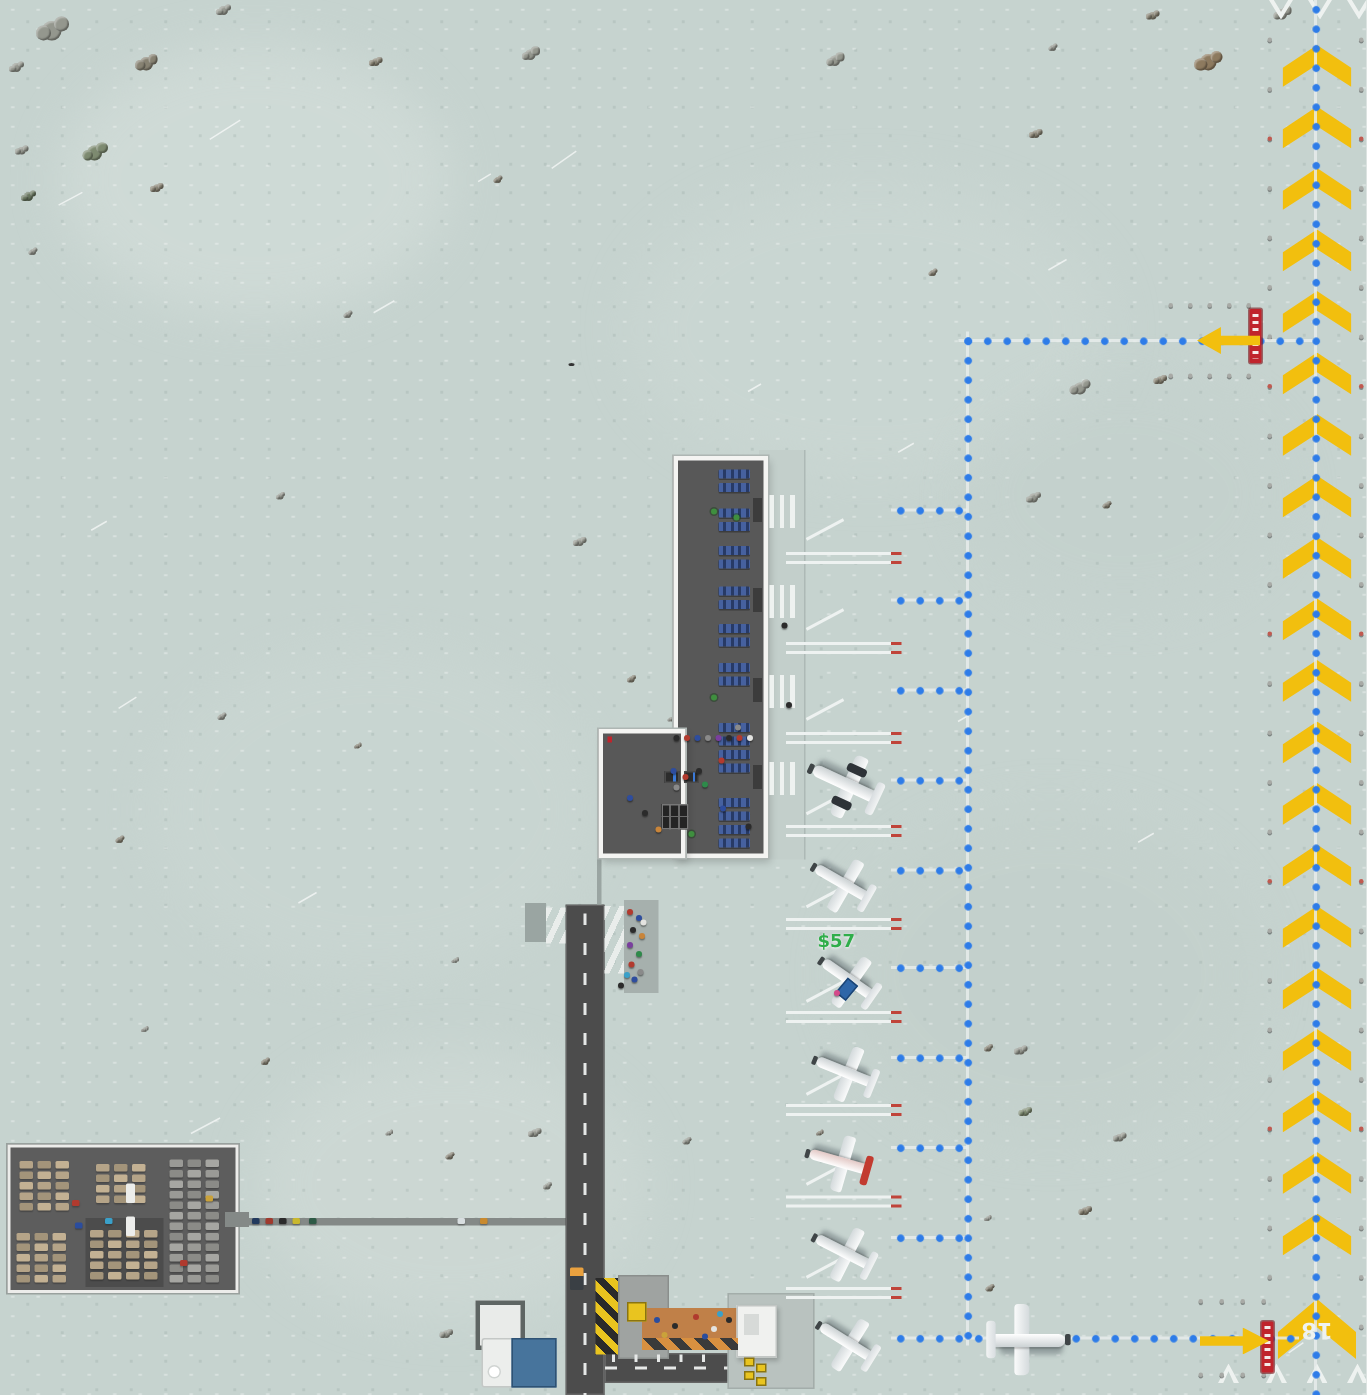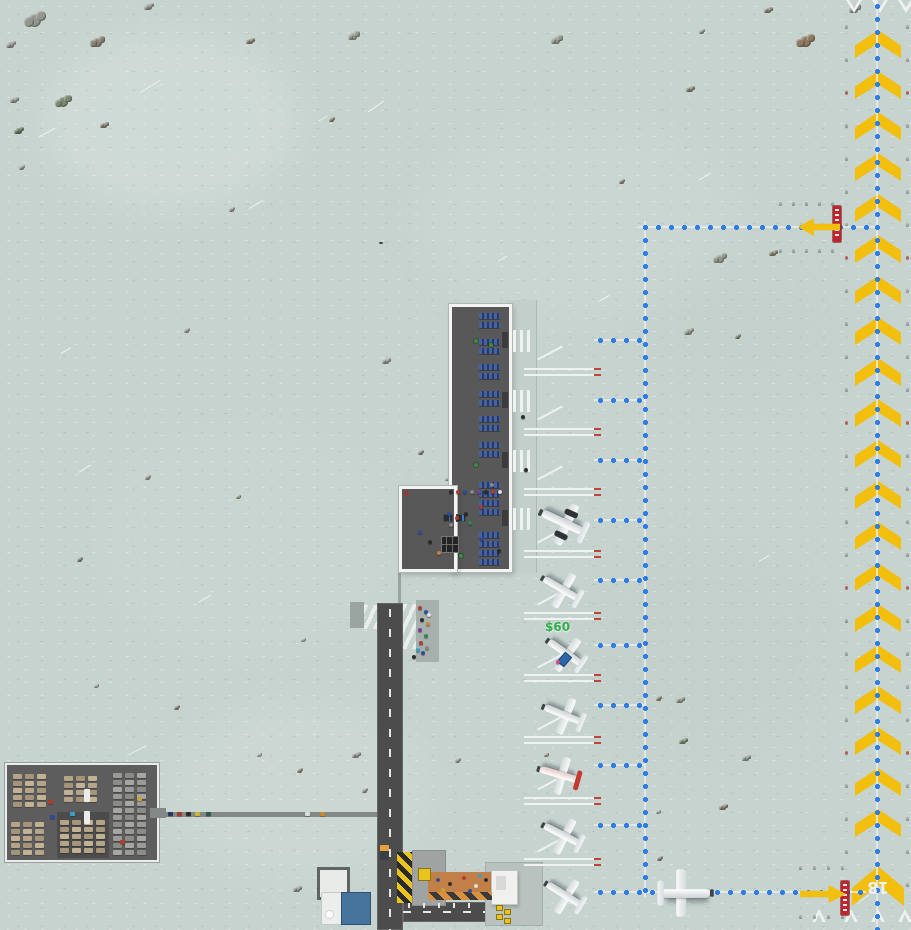--- a/index.html
+++ b/index.html
@@ -126,21 +126,21 @@
   <div id="dirt-hz"></div>
   <div id="truck"></div>
 
   <div id="fuel-pad"></div>
   <div id="fuel-bldg"></div>
   <div id="util-pad"></div>
   <div id="util-bldg"></div>
   <div id="util-panel"></div>
   <div id="bird"></div>
 
-  <div id="money">$60</div>
+  <div id="money">$57</div>
   <div id="rwy-num">18</div>
 <div class="patch" style="left: 40px; top: 30px; width: 260px; height: 180px; background: rgb(214, 224, 220); opacity: 0.55;"></div>
     <div class="patch" style="left: 420px; top: 120px; width: 320px; height: 200px; background: rgb(205, 217, 213); opacity: 0.5;"></div>
     <div class="patch" style="left: 100px; top: 430px; width: 300px; height: 220px; background: rgb(204, 216, 212); opacity: 0.45;"></div>
     <div class="patch" style="left: 560px; top: 540px; width: 280px; height: 220px; background: rgb(194, 207, 202); opacity: 0.5;"></div>
     <div class="patch" style="left: 170px; top: 700px; width: 260px; height: 180px; background: rgb(210, 220, 216); opacity: 0.5;"></div>
     <div class="patch" style="left: 640px; top: 250px; width: 220px; height: 160px; background: rgb(195, 208, 204); opacity: 0.45;"></div>
     <div class="streak" style="left: 138px; top: 86px; width: 24px; height: 1px; transform: rotate(-32deg);"></div>
     <div class="streak" style="left: 38px; top: 132px; width: 18px; height: 1px; transform: rotate(-28deg);"></div>
     <div class="streak" style="left: 366px; top: 106px; width: 20px; height: 1px; transform: rotate(-35deg);"></div>

